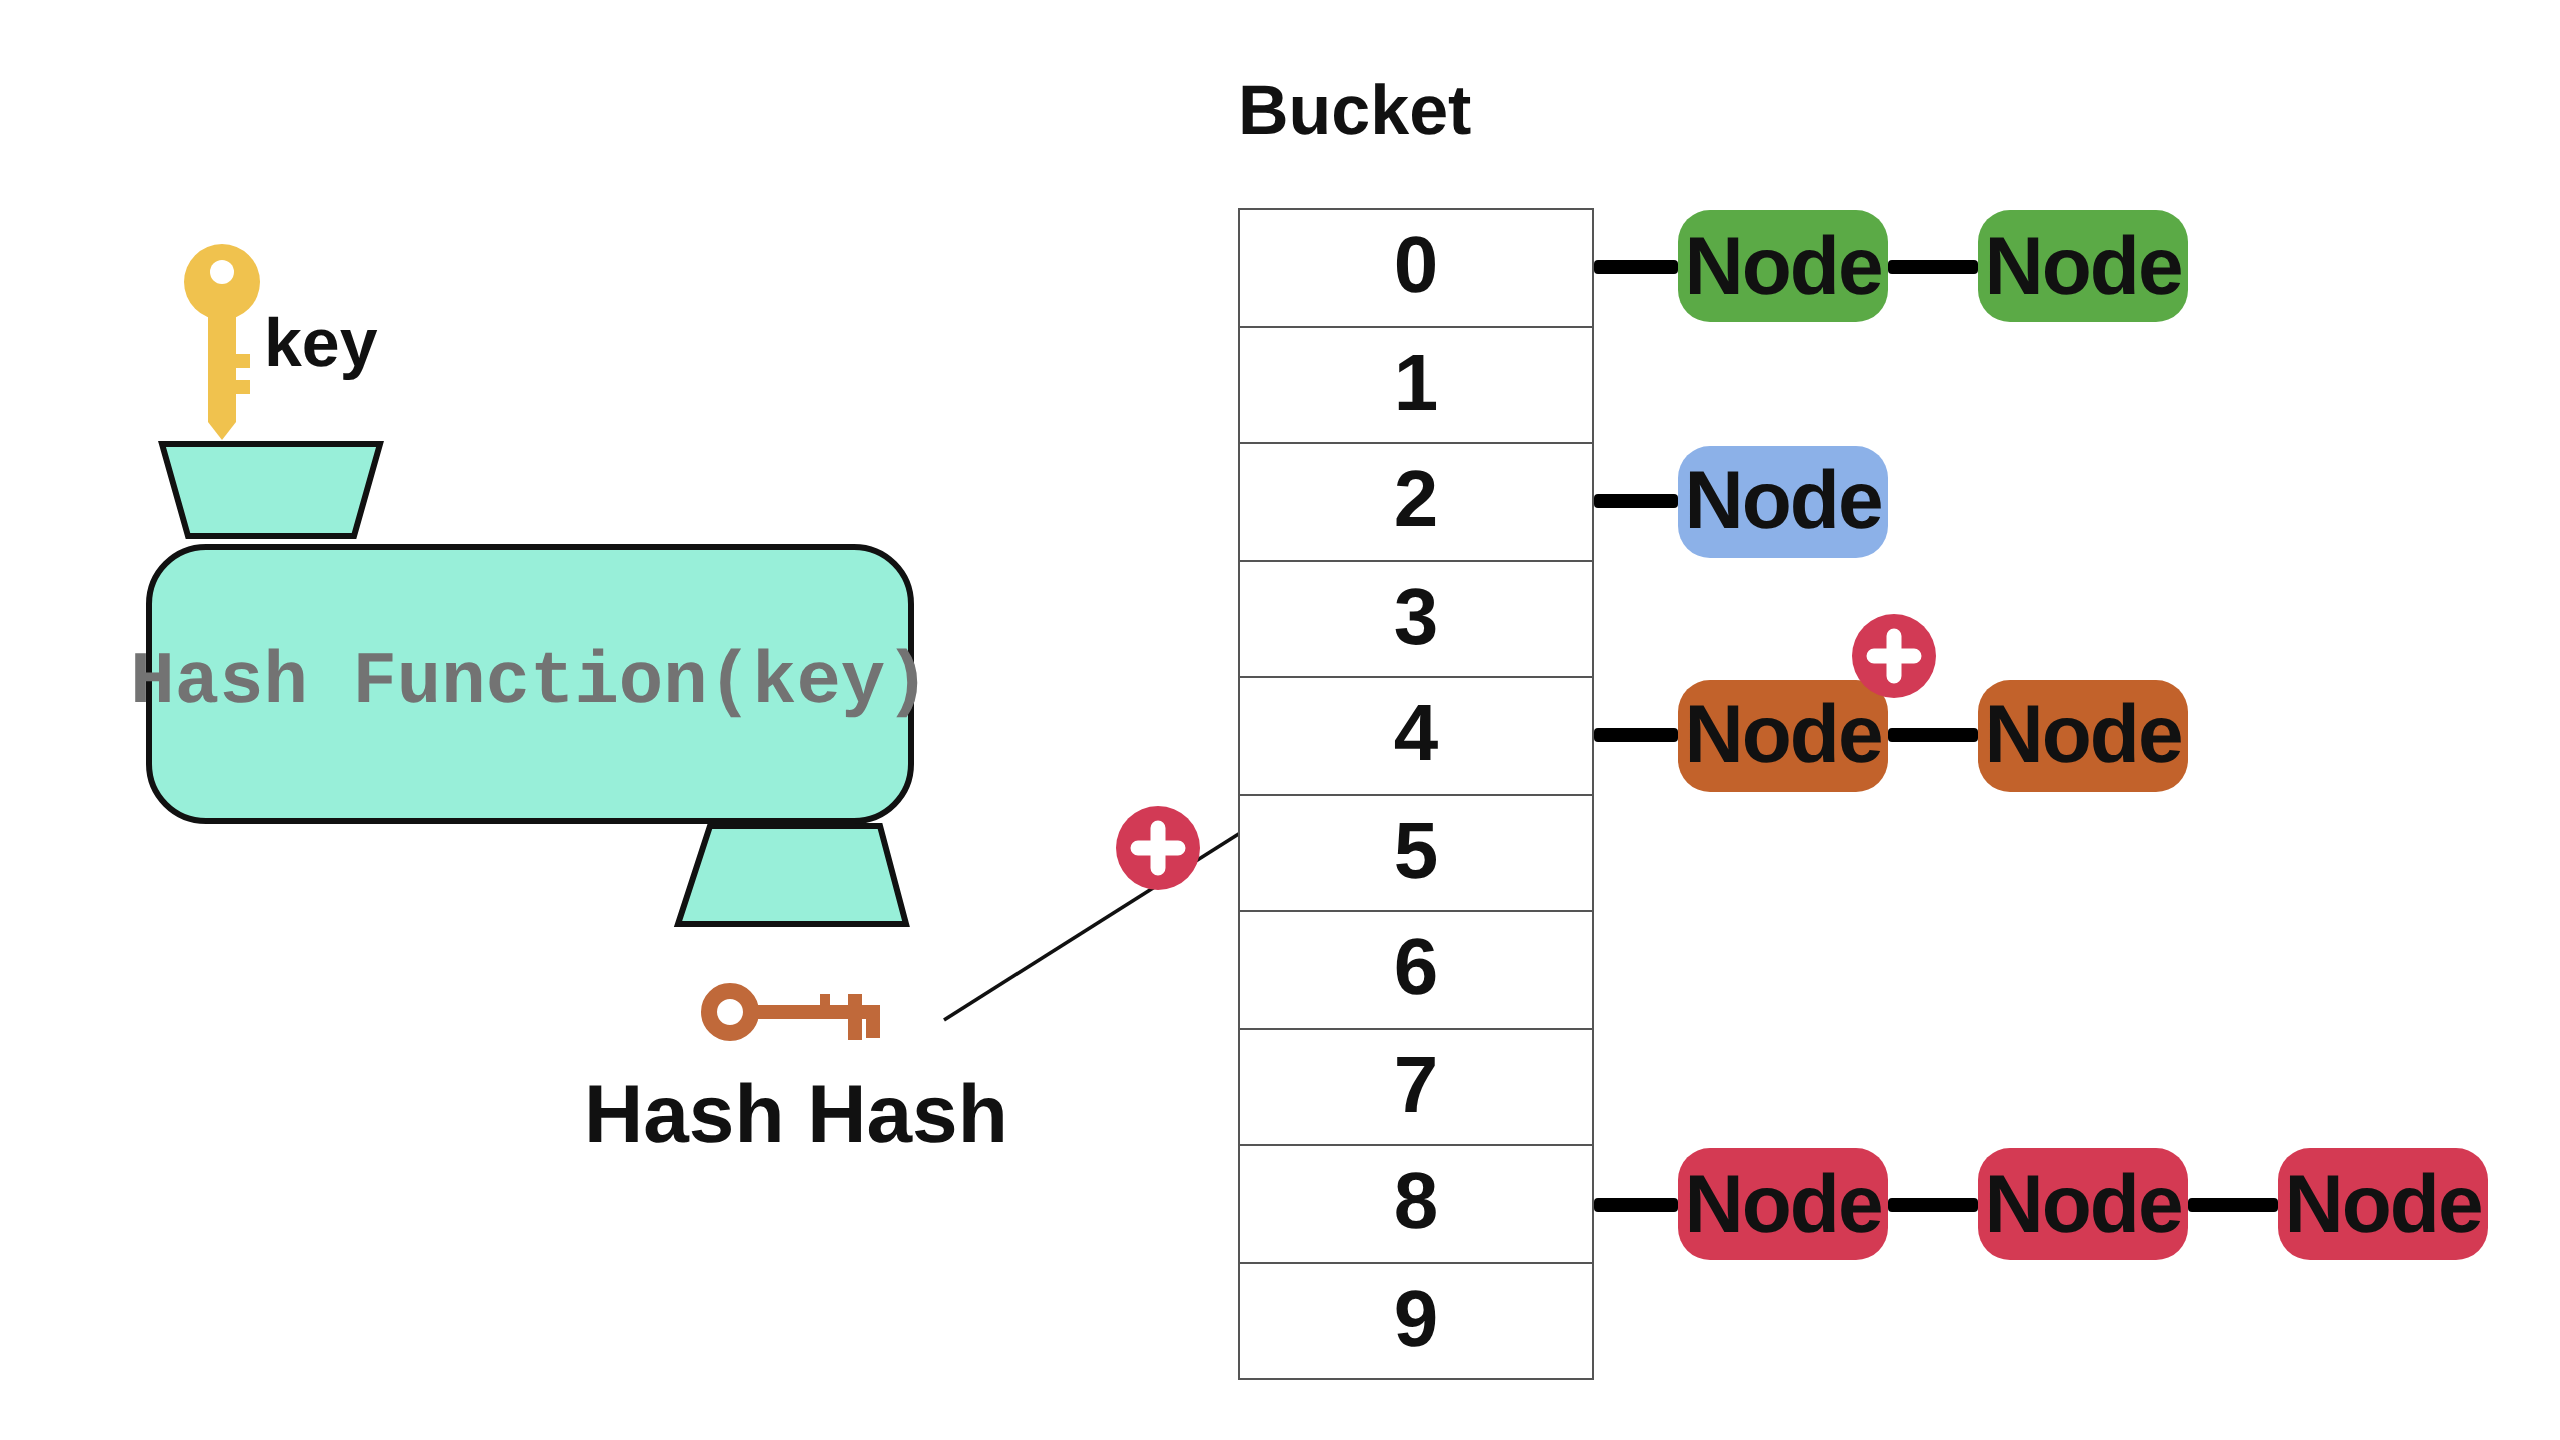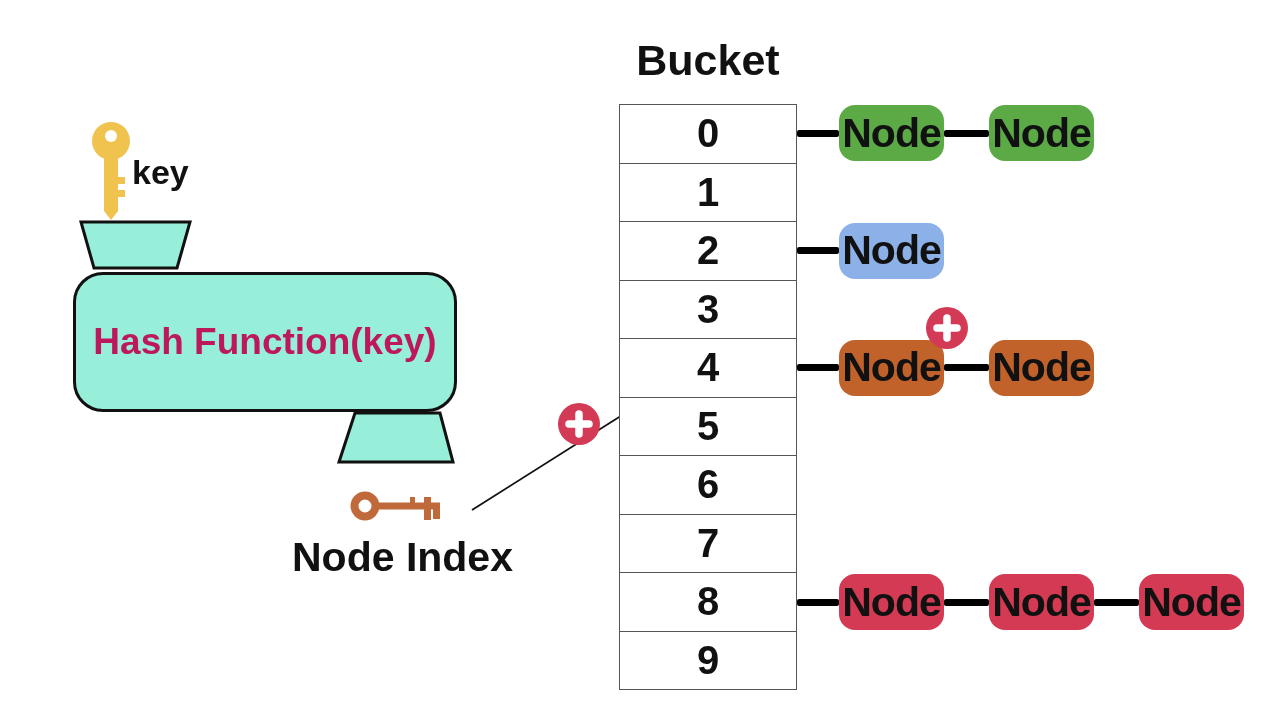--- a/index.html
+++ b/index.html
@@ -6,22 +6,22 @@
   body{width:1280px;height:720px;background:#ffffff;overflow:hidden;
        font-family:"Liberation Sans",sans-serif;}
   .canvas{position:relative;width:1280px;height:720px;background:#fff;}
   .layer{position:absolute;left:0;top:0;width:1280px;height:720px;}
   .lbl{position:absolute;font-weight:bold;color:#111;white-space:nowrap;}
   .key-label{left:132px;top:153px;font-size:34px;}
   .hash-index-label{left:292px;top:534px;font-size:41px;}
   .hash-box{position:absolute;left:73px;top:272px;width:384px;height:140px;
             box-sizing:border-box;background:#98efd9;border:3px solid #111;
             border-radius:30px;display:flex;align-items:center;justify-content:center;}
-  .hash-box span{font-size:37px;font-weight:bold;color:#be185d;white-space:nowrap;}
-  .bucket-title{left:619px;top:36px;width:178px;text-align:center;font-size:43px;}
+  .hash-box span{font-size:37px;font-weight:bold;color:#737373;white-space:nowrap;font-family:Liberation Mono, monospace;}
+  .bucket-title{left:619px;top:36px;width:178px;text-align:left;font-size:35px;}
   .bucket-table{position:absolute;left:619px;top:104px;width:178px;height:586px;
                 box-sizing:border-box;border:1px solid #555;display:flex;
                 flex-direction:column;background:#fff;}
   .bucket-row{flex:1;border-bottom:1px solid #555;display:flex;align-items:center;
               justify-content:center;font-size:40px;font-weight:bold;color:#111;}
   .bucket-row:last-child{border-bottom:none;}
   .connector{position:absolute;height:7px;background:#000;border-radius:2px;}
   .node{position:absolute;width:105px;height:56px;border-radius:16px;
         display:flex;align-items:center;justify-content:center;overflow:visible;}
   .node span{font-size:41px;font-weight:bold;color:#111;white-space:nowrap;
@@ -67,21 +67,21 @@
       <path d="M-10 0 H10 M0 -10 V10" stroke="#ffffff" stroke-width="7.5" stroke-linecap="round" fill="none"></path>
     </g>
   </svg>
 
   <div class="lbl key-label">key</div>
 
   <div class="hash-box">
     <span>Hash Function(key)</span>
   </div>
 
-  <div class="lbl hash-index-label">Node Index</div>
+  <div class="lbl hash-index-label">Hash Hash</div>
 
   <div class="lbl bucket-title">Bucket</div>
   <div class="bucket-table" id="bucket-rows">
       <div class="bucket-row">0</div>
       <div class="bucket-row">1</div>
       <div class="bucket-row">2</div>
       <div class="bucket-row">3</div>
       <div class="bucket-row">4</div>
       <div class="bucket-row">5</div>
       <div class="bucket-row">6</div>

